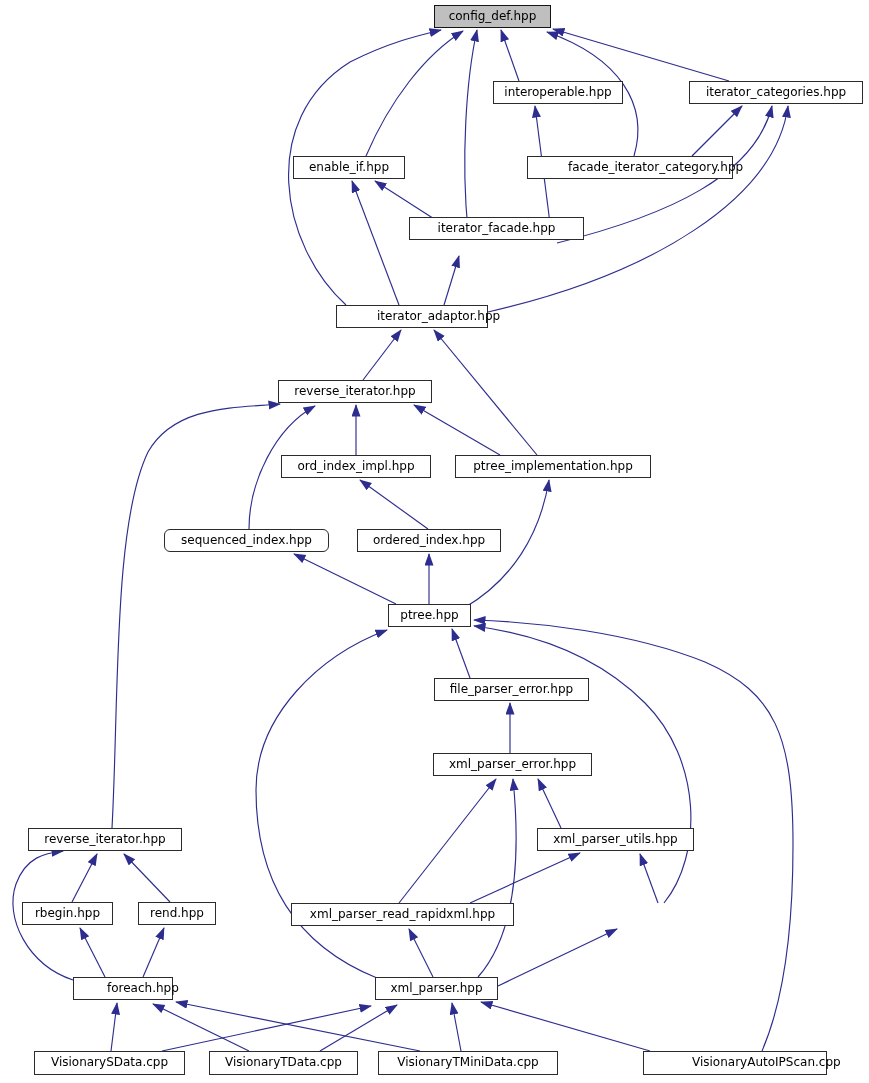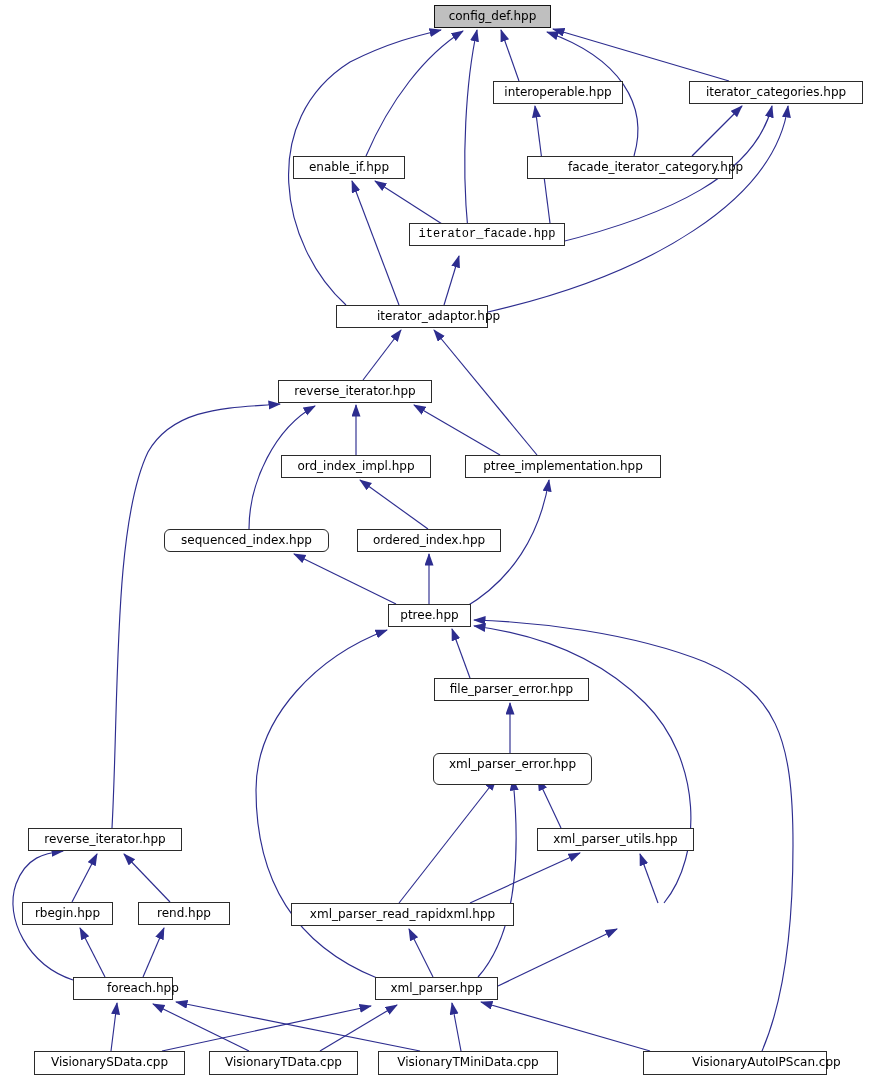--- a/index.html
+++ b/index.html
@@ -88,34 +88,34 @@
         <path d="M 320,1051 L 397,1005" class="edge" stroke="#2d2d8f" marker-end="url(#arrow)"></path>
         <path d="M 461,1051 L 452,1003" class="edge" stroke="#2d2d8f" marker-end="url(#arrow)"></path>
         <path d="M 650,1051 L 481,1002" class="edge" stroke="#2d2d8f" marker-end="url(#arrow)"></path>
       </g>
   </svg>
 <div class="node root" style="left: 434px; top: 5px; width: 117px; height: 23px;">config_def.hpp</div>
     <div class="node" style="left: 477px; top: 81px; width: 130px; height: 23px; margin-left: 16px;">interoperable.hpp</div>
     <div class="node" style="left: 689px; top: 81px; width: 174px; height: 23px;">iterator_categories.hpp</div>
     <div class="node" style="left: 293px; top: 156px; width: 112px; height: 23px;">enable_if.hpp</div>
     <div class="node" style="left: 527px; top: 156px; width: 206px; height: 23px; padding-left: 40px;">facade_iterator_category.hpp</div>
-    <div class="node" style="left: 409px; top: 223px; width: 156px; height: 23px; font-family: Liberation Mono, monospace;">iterator_facade.hpp</div>
+    <div class="node" style="left: 409px; top: 217px; width: 175px; height: 23px;">iterator_facade.hpp</div>
     <div class="node" style="left: 336px; top: 305px; width: 152px; height: 23px; padding-left: 40px;">iterator_adaptor.hpp</div>
     <div class="node" style="left: 278px; top: 380px; width: 154px; height: 23px;">reverse_iterator.hpp</div>
     <div class="node" style="left: 281px; top: 455px; width: 150px; height: 23px;">ord_index_impl.hpp</div>
-    <div class="node" style="left: 455px; top: 455px; width: 196px; height: 23px; margin-left: 10px;">ptree_implementation.hpp</div>
+    <div class="node" style="left: 455px; top: 455px; width: 196px; height: 23px;">ptree_implementation.hpp</div>
     <div class="node" style="left: 164px; top: 529px; width: 165px; height: 23px; border-radius: 6px;">sequenced_index.hpp</div>
     <div class="node" style="left: 357px; top: 529px; width: 144px; height: 23px;">ordered_index.hpp</div>
     <div class="node" style="left: 388px; top: 604px; width: 83px; height: 23px;">ptree.hpp</div>
     <div class="node" style="left: 434px; top: 678px; width: 155px; height: 23px;">file_parser_error.hpp</div>
-    <div class="node" style="left: 433px; top: 753px; width: 159px; height: 32px; border-radius: 6px;">xml_parser_error.hpp</div>
+    <div class="node" style="left: 433px; top: 753px; width: 159px; height: 23px;">xml_parser_error.hpp</div>
     <div class="node" style="left: 28px; top: 828px; width: 154px; height: 23px;">reverse_iterator.hpp</div>
     <div class="node" style="left: 537px; top: 828px; width: 157px; height: 23px;">xml_parser_utils.hpp</div>
     <div class="node" style="left: 22px; top: 902px; width: 91px; height: 23px;">rbegin.hpp</div>
-    <div class="node" style="left: 138px; top: 902px; width: 92px; height: 23px;">rend.hpp</div>
+    <div class="node" style="left: 138px; top: 902px; width: 78px; height: 23px;">rend.hpp</div>
     <div class="node" style="left: 291px; top: 903px; width: 223px; height: 23px;">xml_parser_read_rapidxml.hpp</div>
     <div class="node" style="left: 73px; top: 977px; width: 100px; height: 23px; padding-left: 33px;">foreach.hpp</div>
     <div class="node" style="left: 375px; top: 977px; width: 123px; height: 23px;">xml_parser.hpp</div>
     <div class="node" style="left: 34px; top: 1051px; width: 151px; height: 24px;">VisionarySData.cpp</div>
     <div class="node" style="left: 209px; top: 1051px; width: 149px; height: 24px;">VisionaryTData.cpp</div>
     <div class="node" style="left: 378px; top: 1051px; width: 180px; height: 24px;">VisionaryTMiniData.cpp</div>
     <div class="node" style="left: 643px; top: 1051px; width: 184px; height: 24px; padding-left: 48px;">VisionaryAutoIPScan.cpp</div>
   </div>
 
 </body></html>

